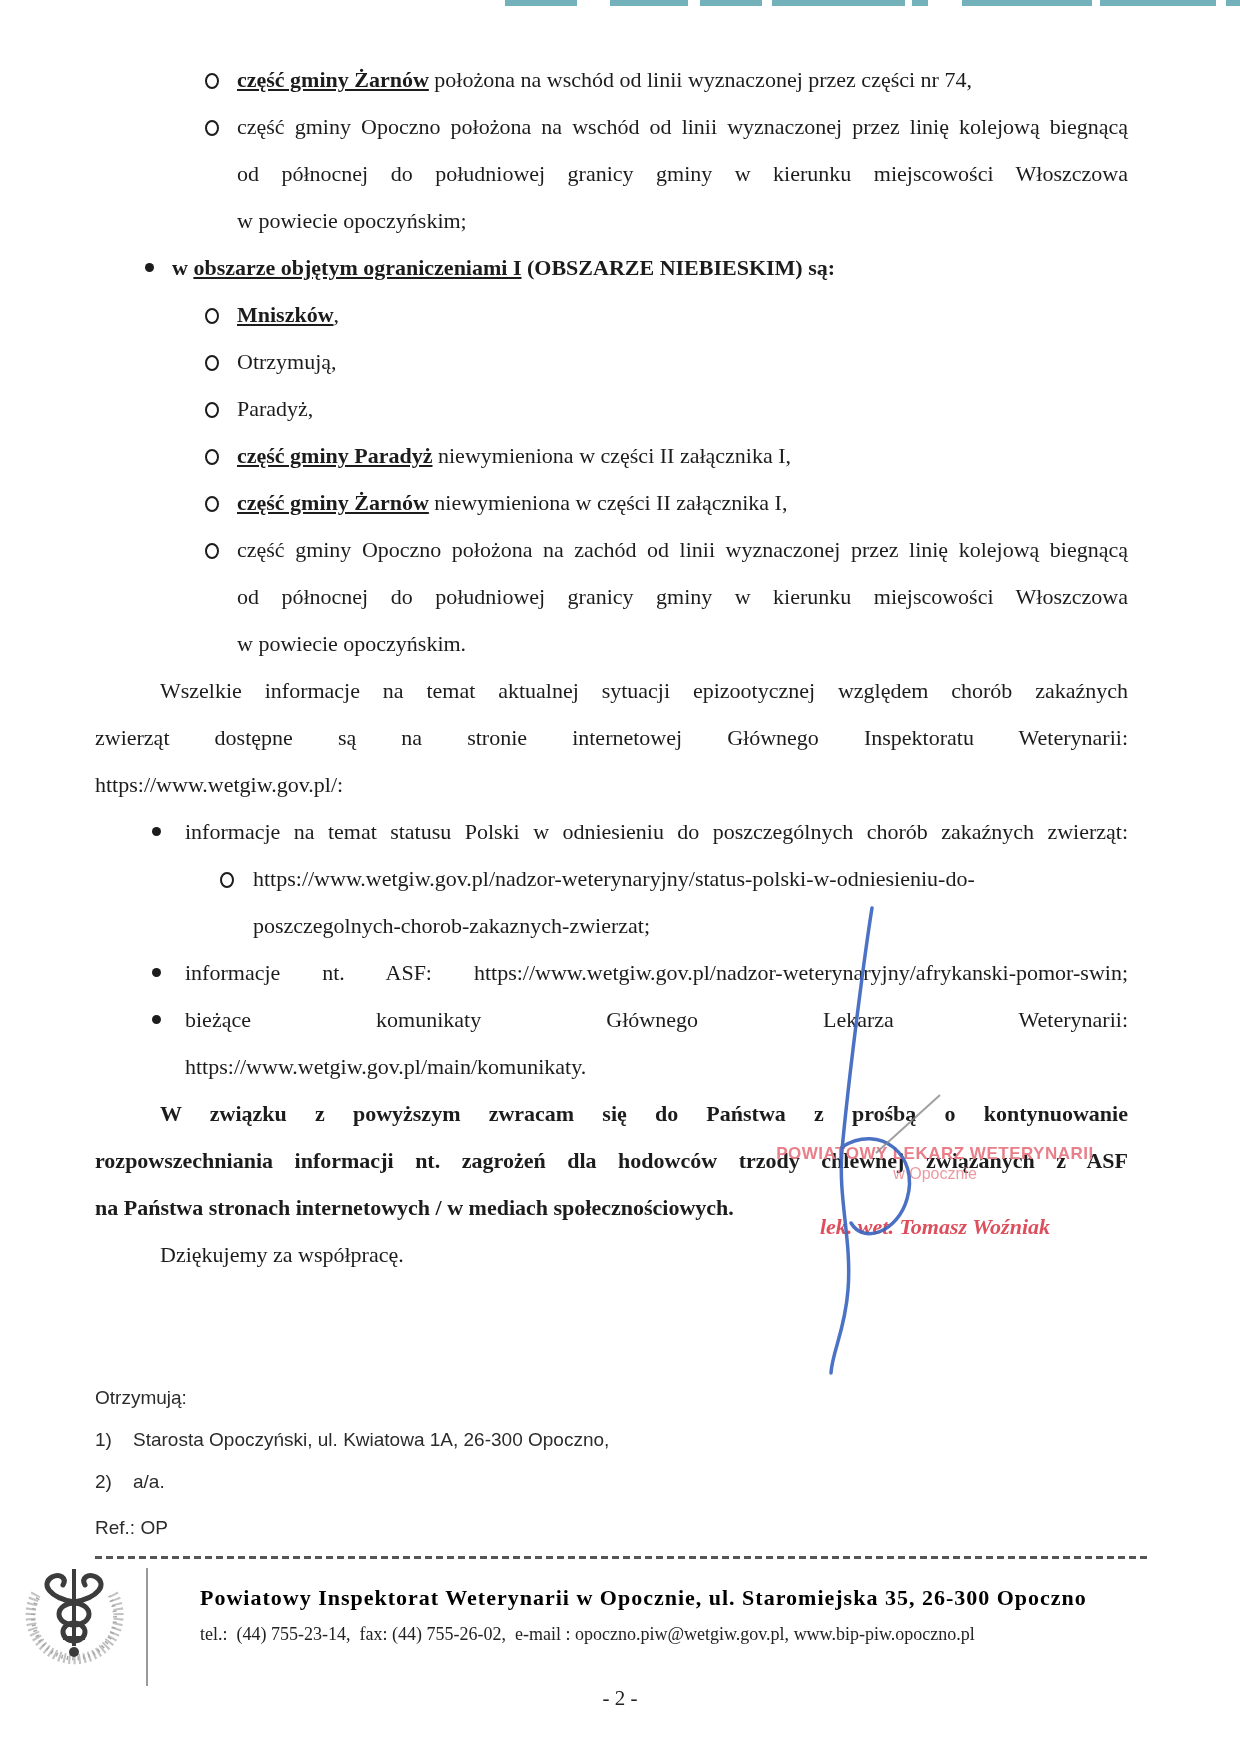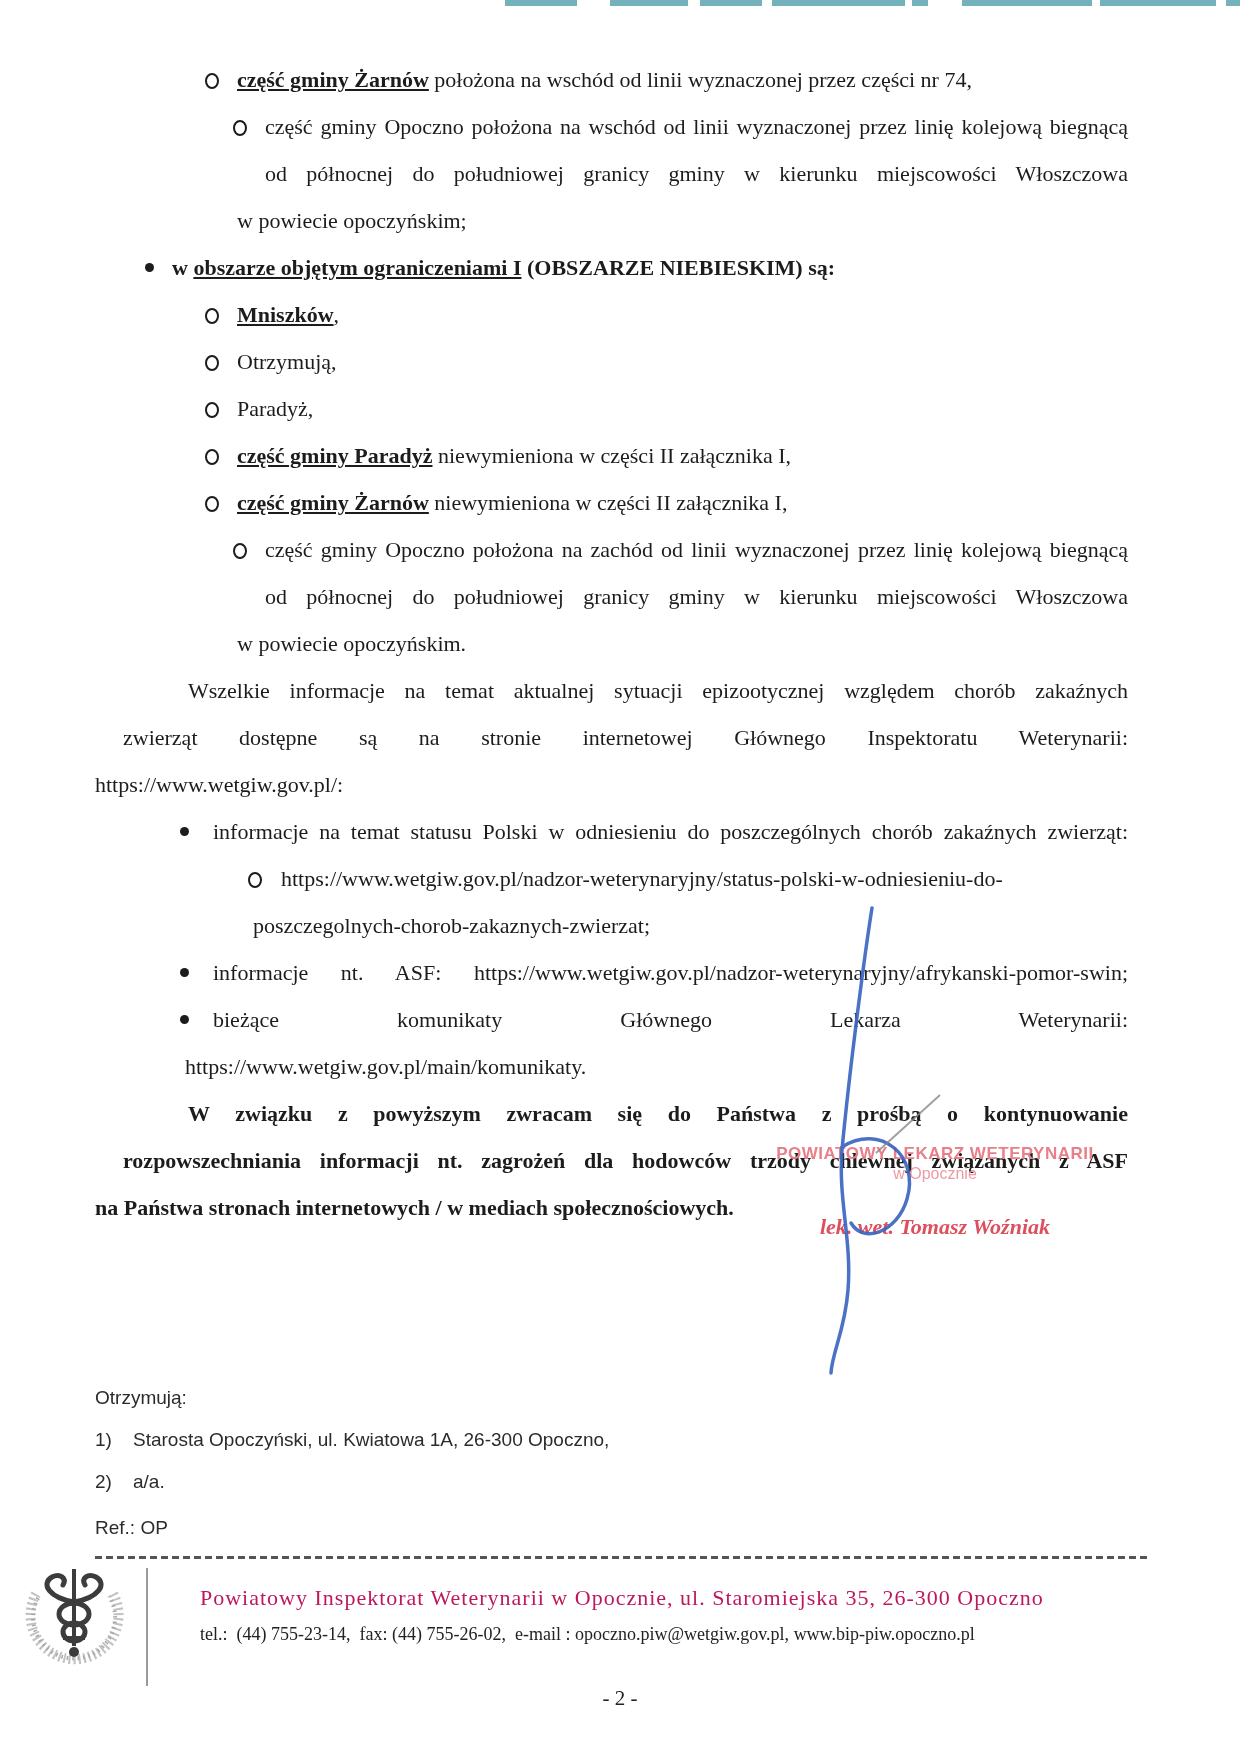--- a/index.html
+++ b/index.html
@@ -6,21 +6,21 @@
   body{
     width:1240px;height:1753px;position:relative;background:#ffffff;overflow:hidden;
     font-family:"Liberation Serif",serif;font-size:22px;line-height:47px;color:#1c1c1c;
   }
   
   .scanbar{position:absolute;top:0;left:0;width:1240px;height:6px;}
   .scanbar span{position:absolute;top:0;height:6px;background:#4598a4;opacity:.75;}
   
   .content{position:absolute;left:95px;top:56px;width:1033px;}
   .line{position:relative;}
-  .stretch{text-align:justify;text-align-last:justify;margin-left:28px;}
+  .stretch{text-align:justify;text-align-last:justify;}
   .ind{text-indent:65px;}
   .b{font-weight:bold;}
   .u{text-decoration:underline;}
   .emu{font-weight:bold;text-decoration:underline;}
   a.lnk{color:inherit;cursor:pointer;}
   .li1{padding-left:77px;}
   .li2{padding-left:142px;}
   .lib{padding-left:90px;}
   .li3{padding-left:158px;}
   .m1,.mb{position:absolute;top:19px;width:9px;height:9px;background:#1c1c1c;border-radius:50%;}
@@ -41,21 +41,21 @@
   .recipients{position:absolute;left:95px;top:1377px;width:700px;
               font-family:"Liberation Sans",sans-serif;font-size:19px;line-height:42px;color:#2b2b2b;}
   .recipients .num{display:inline-block;width:38px;}
   .ref{margin-top:4px;}
   
   .hr-dash{position:absolute;left:95px;top:1556px;width:1052px;height:3px;
            background:repeating-linear-gradient(90deg,#555 0 7px,transparent 7px 11px);}
   .logo{position:absolute;left:22px;top:1568px;width:104px;height:100px;}
   .vline{position:absolute;left:146px;top:1568px;width:2px;height:118px;background:#9a9a9a;}
   .f-org{position:absolute;left:200px;top:1583px;width:960px;font-size:22px;line-height:30px;
-         letter-spacing:1px;color:#be185d;}
+         letter-spacing:1px;color:#000000;font-weight:bold;}
   .f-tel{position:absolute;left:200px;top:1620px;width:960px;font-size:18px;line-height:28px;color:#222;}
   .pagenum{position:absolute;left:0;top:1675px;width:1240px;text-align:center;font-size:21px;color:#222;}
 </style>
 </head>
 <body>
 
 <div class="scanbar">
   <span style="left:505px;width:72px"></span>
   <span style="left:610px;width:78px"></span>
   <span style="left:700px;width:62px"></span>
@@ -125,20 +125,21 @@
   <div class="line lib stretch">
     <span class="mb"></span><span>bieżące komunikaty Głównego Lekarza Weterynarii:</span>
   </div>
   <div class="line lib">
     <a class="lnk">https://www.wetgiw.gov.pl/main/komunikaty</a><span>.</span>
   </div>
 
   <div class="line b ind stretch"><span>W związku z powyższym zwracam się do Państwa z prośbą o kontynuowanie</span></div>
   <div class="line b stretch"><span>rozpowszechniania informacji nt. zagrożeń dla hodowców trzody chlewnej związanych z ASF</span></div>
   <div class="line b"><span>na Państwa stronach internetowych / w mediach społecznościowych.</span></div>
+  <div class="line ind"><span>Dziękujemy za współpracę.</span></div>
 
 </div>
 
 <div class="stamp">
   <div class="s1">POWIATOWY LEKARZ WETERYNARII</div>
   <div class="s2">w Opocznie</div>
   <div class="nm">lek. wet. Tomasz Woźniak</div>
 </div>
 
 <svg class="sig" viewBox="0 0 200 480" xmlns="http://www.w3.org/2000/svg">

